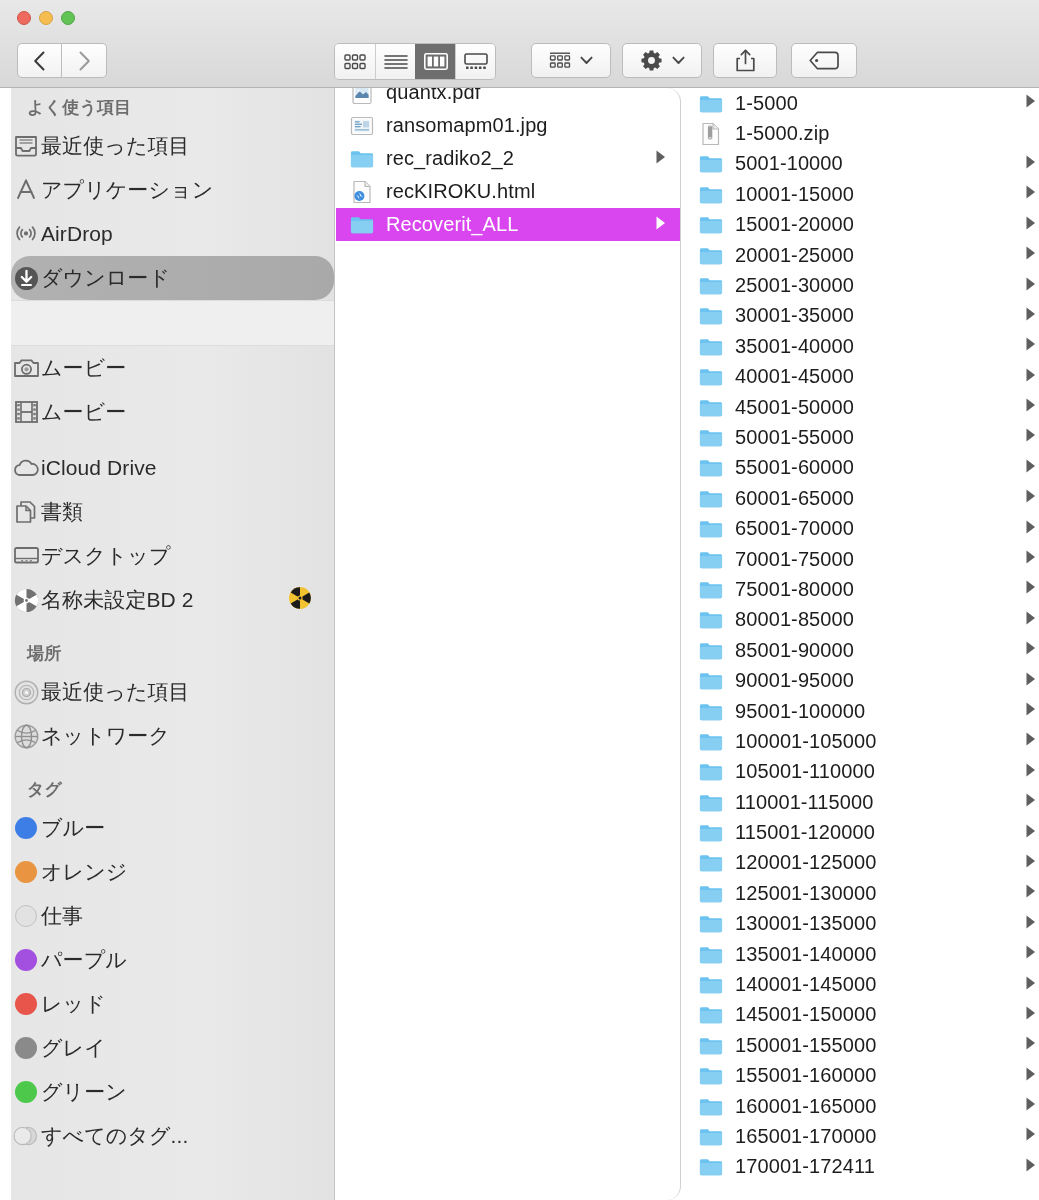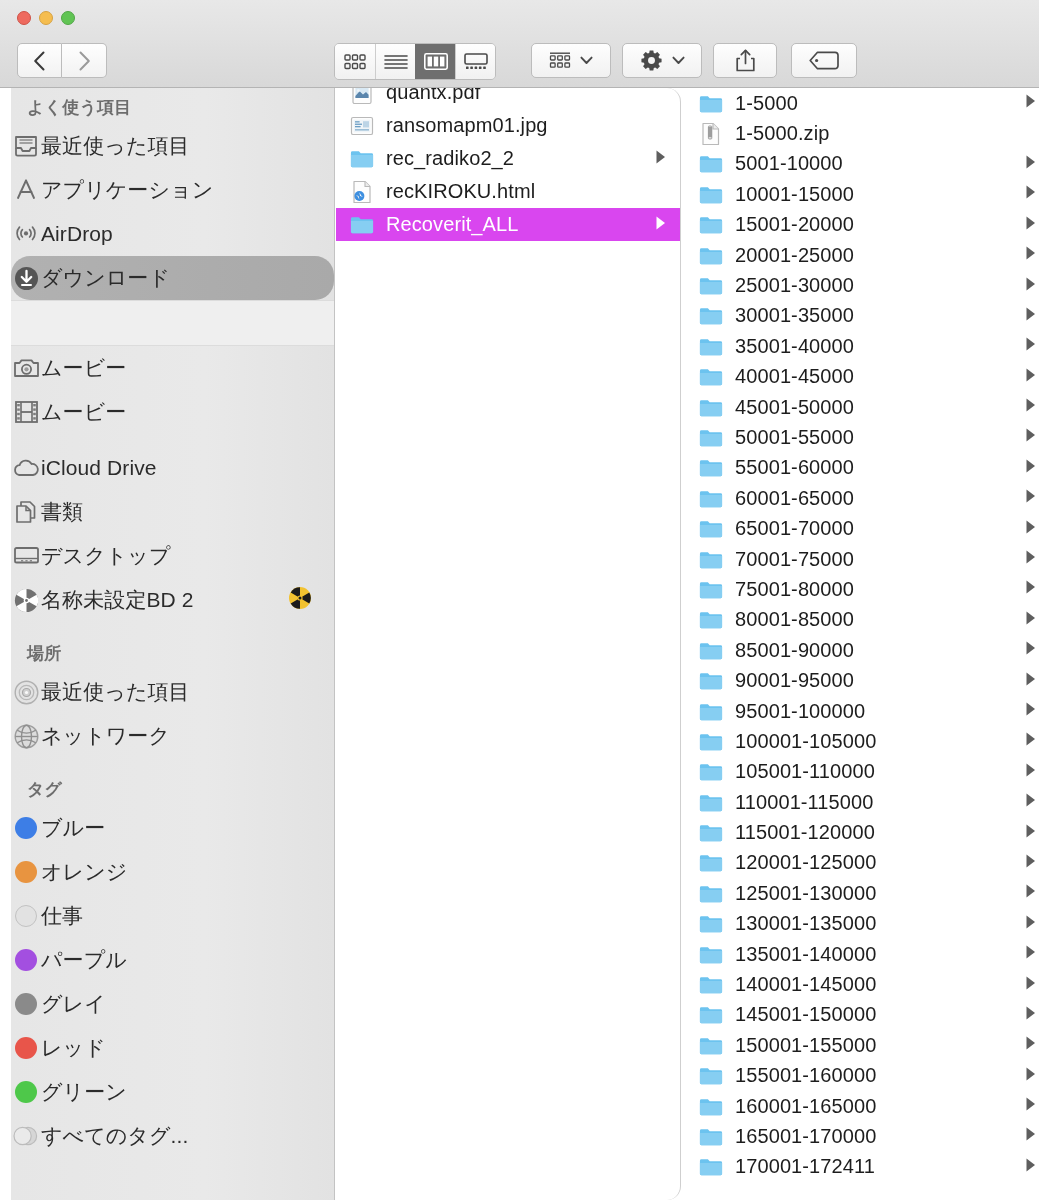--- a/index.html
+++ b/index.html
@@ -439,29 +439,29 @@
         <span class="sb-label">仕事</span>
       </div>
       <div class="sb-item">
         <span class="sb-icon">
             <span class="dot" id="dot3" style="background: rgb(163, 79, 224);"></span>
           </span>
         <span class="sb-label">パープル</span>
       </div>
       <div class="sb-item">
         <span class="sb-icon">
+            <span class="dot" id="dot4" style="background: rgb(232, 85, 74);"></span>
+          </span>
+        <span class="sb-label">レッド</span>
+      </div>
+      <div class="sb-item">
+        <span class="sb-icon">
             <span class="dot" id="dot5" style="background: rgb(138, 138, 138);"></span>
           </span>
         <span class="sb-label">グレイ</span>
-      </div>
-      <div class="sb-item">
-        <span class="sb-icon">
-            <span class="dot" id="dot4" style="background: rgb(232, 85, 74);"></span>
-          </span>
-        <span class="sb-label">レッド</span>
       </div>
       <div class="sb-item">
         <span class="sb-icon">
             <span class="dot" id="dot6" style="background: rgb(78, 200, 74);"></span>
           </span>
         <span class="sb-label">グリーン</span>
       </div>
       <div class="sb-item">
         <span class="sb-icon">
           <svg width="26" height="24" viewBox="0 0 26 24">

